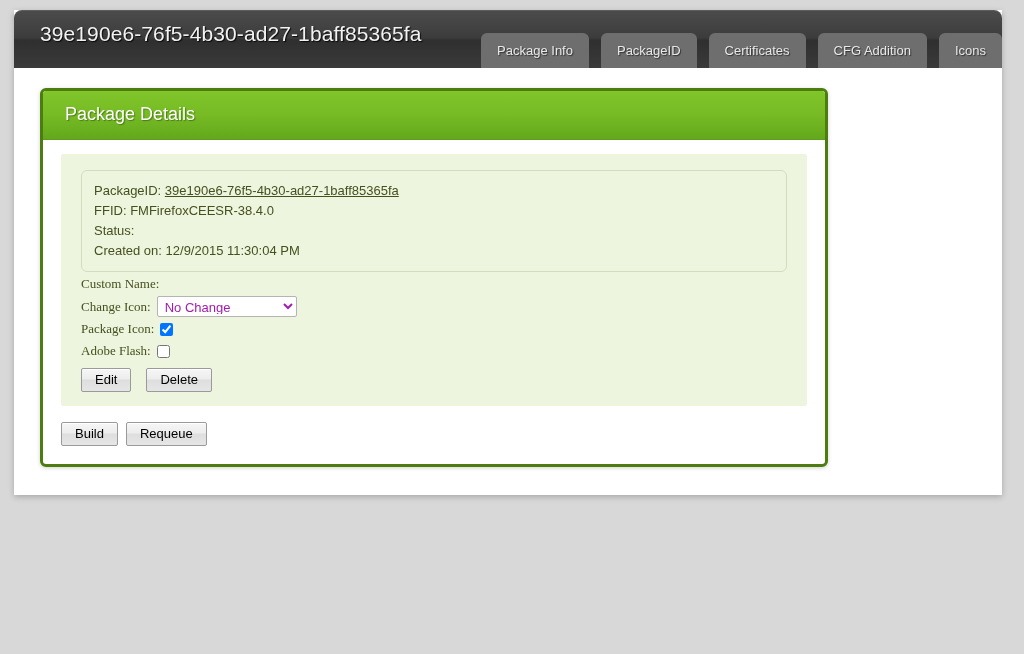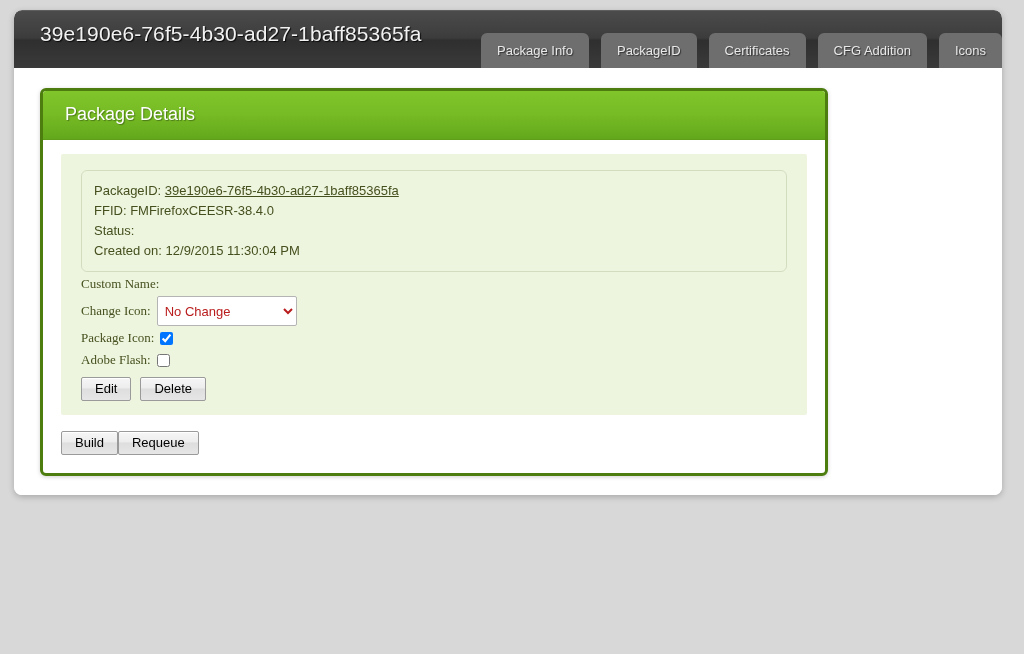--- a/index.html
+++ b/index.html
@@ -15,21 +15,21 @@
   }
 
   
   #page-shell {
     position: absolute;
     left: 14px;
     top: 10px;
     width: 988px;
     height: 485px;
     background: #ffffff;
-    border-radius: 8px;
+    border-radius: 0;
     box-shadow: 0 2px 6px rgba(0,0,0,0.22);
     overflow: hidden;
   }
 
   
   #header-bar {
     position: relative;
     height: 58px;
     background: linear-gradient(to bottom, #4c4c4c 0%, #3c3c3c 48%, #2f2f2f 52%, #3a3a3a 100%);
     border-radius: 8px 8px 0 0;
@@ -136,26 +136,26 @@
     min-height: 20px;
     margin-top: 2px;
   }
   .form-label { white-space: nowrap; font-family: Liberation Serif, serif; }
 
   #change-icon-select {
     margin-left: 6px;
     width: 140px;
     font-family: "Liberation Sans", sans-serif;
     font-size: 13px;
-    color: #b91c1c;
+    color: #a21caf;
     background: #ffffff;
     border: 1px solid #b4b4b4;
     border-radius: 2px;
     padding: 2px 3px;
-    height: 30px;
+    height: 21px;
   }
 
   .cb {
     margin-left: 6px;
     width: 13px;
     height: 13px;
     cursor: pointer;
   }
 
   
@@ -167,25 +167,26 @@
     border: 1px solid #9a9a9a;
     border-radius: 2px;
     padding: 3px 13px;
     cursor: pointer;
     box-shadow: inset 0 1px 0 #ffffff;
     line-height: 16px;
   }
 
   #edit-delete-row {
     display: flex;
-    gap: 9px;
+    gap: 15px;
     margin-top: 7px;
   }
   #build-row {
     display: flex;
+    gap: 8px;
     padding: 16px 0 18px 18px;
   }
 </style>
 </head>
 <body>
 
 <div id="page-shell">
 
   <div id="header-bar">
     <div id="header-title">39e190e6-76f5-4b30-ad27-1baff85365fa</div>

